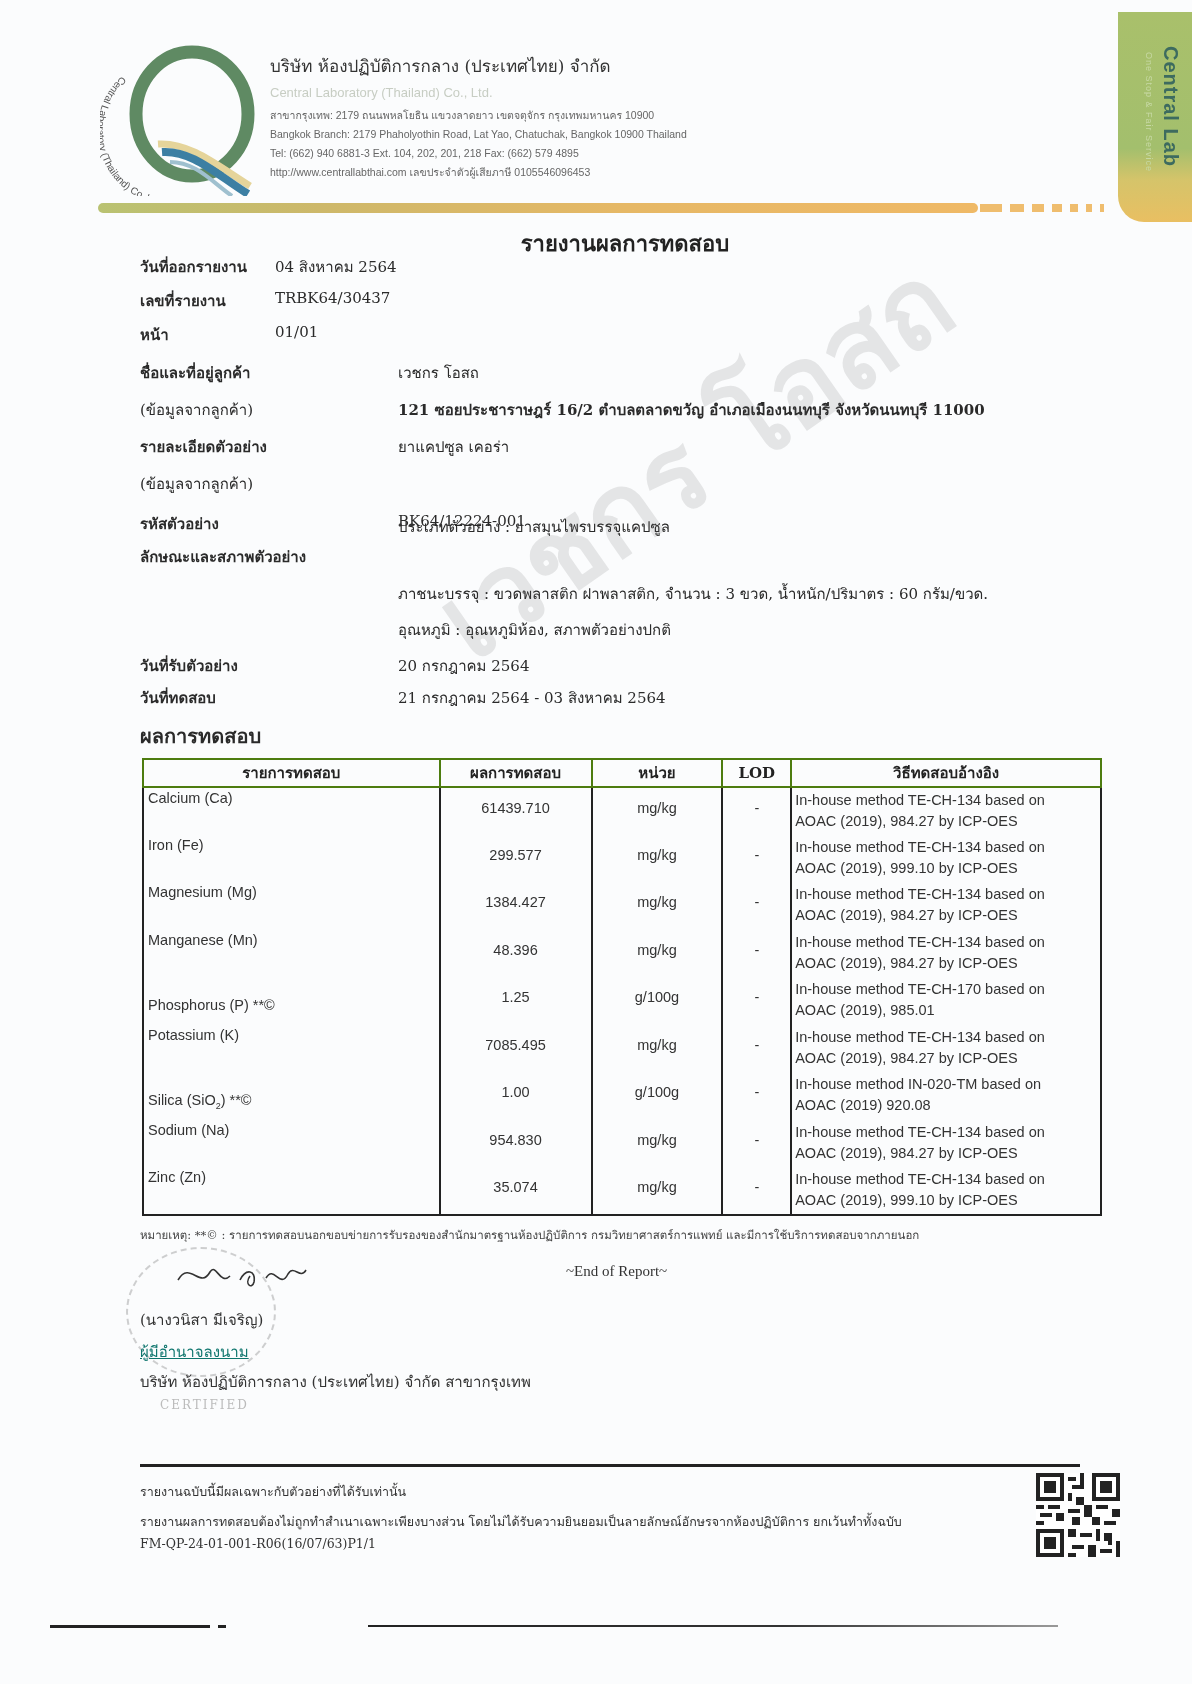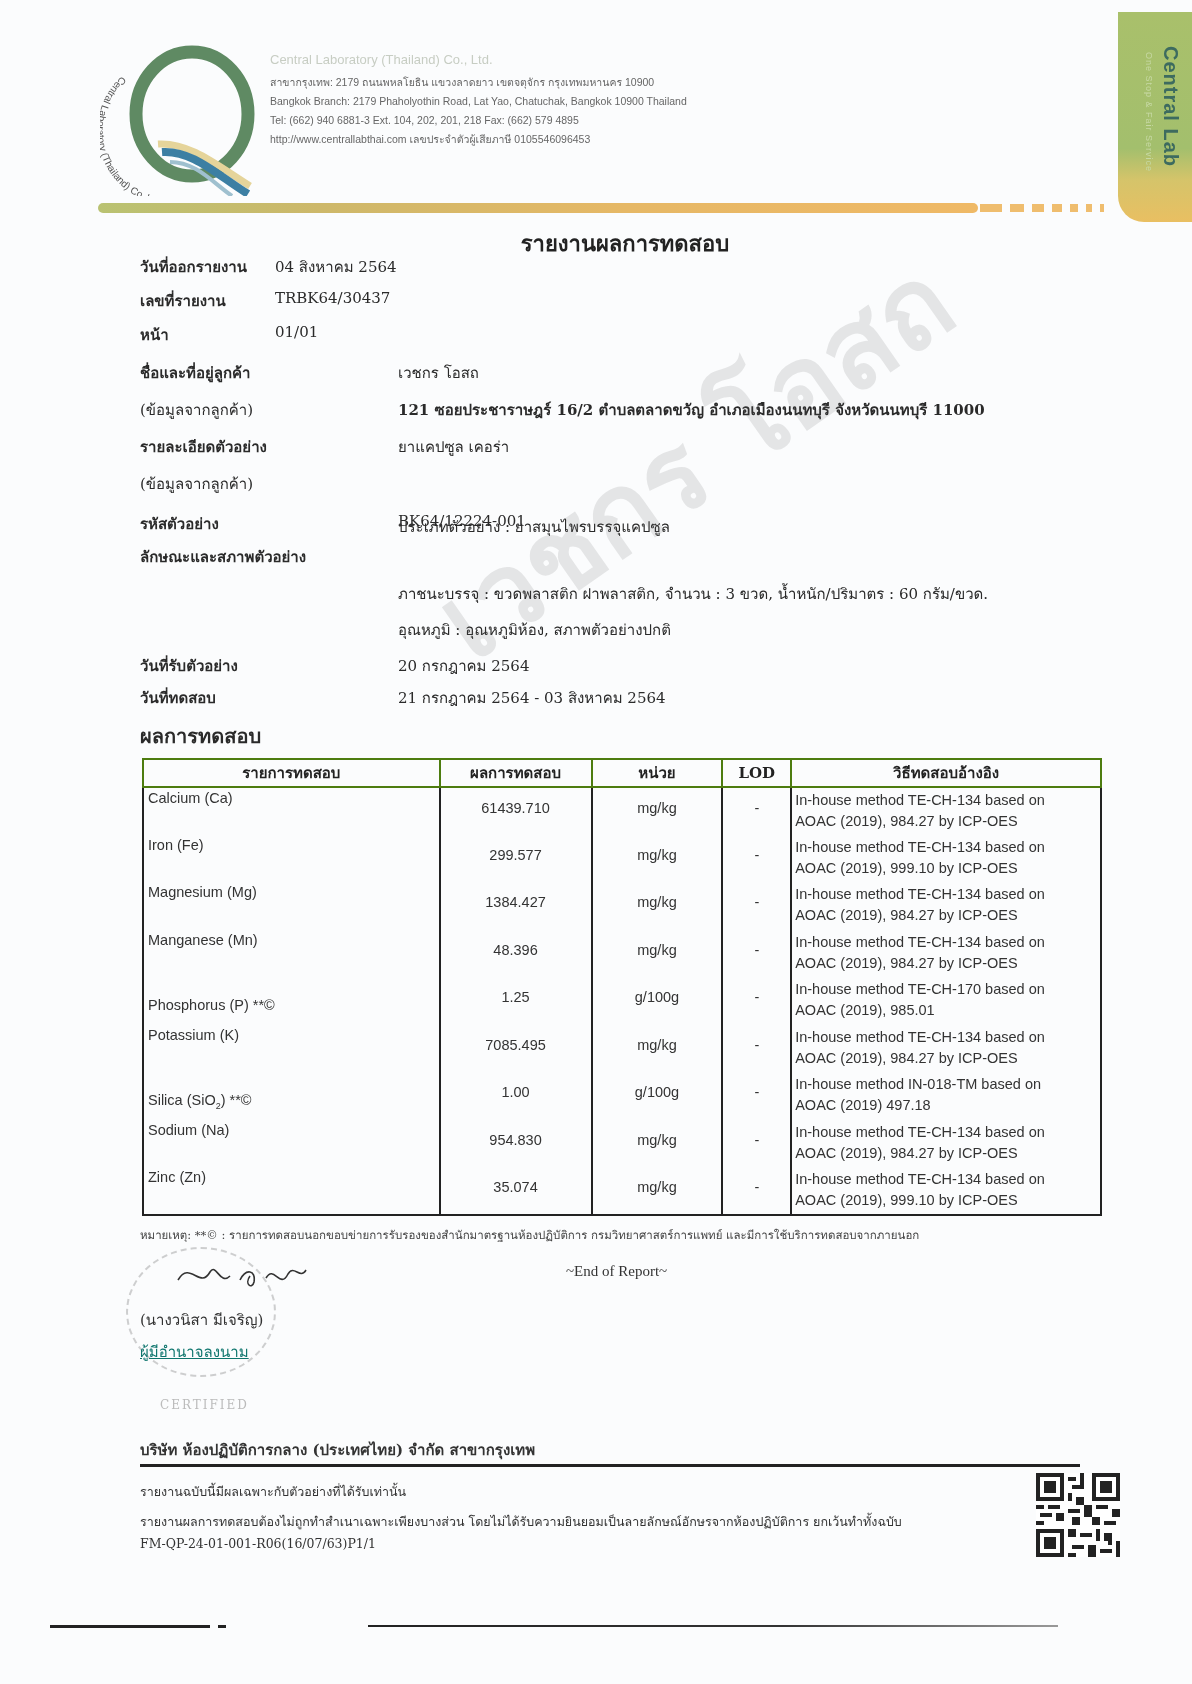--- a/index.html
+++ b/index.html
@@ -59,21 +59,21 @@
 
     .note { position: absolute; left: 140px; top: 1226px; font-size: 11.5px; color: #444; white-space: nowrap; }
     .end-report { position: absolute; left: 566px; top: 1263px; font-family: "Liberation Serif", serif; font-size: 15px; color: #333; }
 
     
     .stamp { position: absolute; left: 126px; top: 1247px; width: 150px; height: 130px; border-radius: 50%;
       border: 2px dashed rgba(120,120,120,0.35); }
     .signature { position: absolute; left: 170px; top: 1250px; width: 140px; height: 50px; }
     .signer-name { position: absolute; left: 140px; top: 1308px; font-size: 15px; color: #333; }
     .signer-title { position: absolute; left: 140px; top: 1340px; font-size: 15px; color: #0f766e; text-decoration: underline; }
-    .signer-company { position: absolute; left: 140px; top: 1438px; font-size: 15px; color: #333; font-weight: bold; }
+    .signer-company { position: absolute; left: 140px; top: 1370px; font-size: 15px; color: #333; }
     .stamp-text { position: absolute; left: 160px; top: 1398px; font-size: 12px; color: #bbb; letter-spacing: 2px; }
 
     
     .footer-rule { position: absolute; left: 140px; top: 1464px; width: 940px; height: 3px; background: #222; }
     .footer-line { position: absolute; left: 140px; font-size: 12.5px; color: #333; white-space: nowrap; }
     .qr { position: absolute; left: 1036px; top: 1473px; width: 84px; height: 84px; }
 
     .bottom-rule-1 { position: absolute; left: 50px; top: 1625px; width: 160px; height: 3px; background: #222; }
     .bottom-rule-1b { position: absolute; left: 218px; top: 1625px; width: 8px; height: 3px; background: #222; }
     .bottom-rule-2 { position: absolute; left: 368px; top: 1625px; width: 690px; height: 2px;
@@ -89,20 +89,21 @@
   <ellipse cx="92" cy="78" rx="56" ry="62" fill="none" stroke="#5f8a63" stroke-width="13"></ellipse>
   <path d="M 58 108 C 90 106, 118 130, 150 150" fill="none" stroke="#e5d49a" stroke-width="7"></path>
   <path d="M 62 116 C 92 114, 116 138, 148 158" fill="none" stroke="#3c7fa3" stroke-width="8"></path>
   <path d="M 70 126 C 96 126, 112 146, 132 160" fill="none" stroke="#9fc0cf" stroke-width="4"></path>
   <text font-family="Liberation Sans, sans-serif" font-size="10" fill="#555">
     <textPath href="#ringPath">Central Laboratory (Thailand) Co.,Ltd.</textPath>
   </text>
 </svg>
 
 <div class="company-block">
+  <div class="company-th">บริษัท ห้องปฏิบัติการกลาง (ประเทศไทย) จำกัด</div>
   <div class="company-en">Central Laboratory (Thailand) Co., Ltd.</div>
   <div class="company-line">สาขากรุงเทพ: 2179 ถนนพหลโยธิน แขวงลาดยาว เขตจตุจักร กรุงเทพมหานคร 10900</div>
   <div class="company-line">Bangkok Branch: 2179 Phaholyothin Road, Lat Yao, Chatuchak, Bangkok 10900 Thailand</div>
   <div class="company-line">Tel: (662) 940 6881-3 Ext. 104, 202, 201, 218   Fax: (662) 579 4895</div>
   <div class="company-line">http://www.centrallabthai.com   เลขประจำตัวผู้เสียภาษี 0105546096453</div>
 </div>
 
 <div class="header-bar"></div>
 <div class="header-dashes">
   <span style="width:22px"></span>
@@ -229,22 +230,22 @@
           <div>In-house method TE-CH-134 based on</div>
           <div>AOAC (2019), 984.27 by ICP-OES</div>
         </td>
     </tr>
     <tr>
       <td class="c-item offset"><span>Silica (SiO</span><sub>2</sub><span>) **©</span></td>
       <td class="c-result">1.00</td>
       <td class="c-unit">g/100g</td>
       <td class="c-lod">-</td>
       <td class="c-method">
-          <div>In-house method IN-018-TM based on</div>
-          <div>AOAC (2019) 497.18</div>
+          <div>In-house method IN-020-TM based on</div>
+          <div>AOAC (2019) 920.08</div>
         </td>
     </tr>
     <tr>
       <td class="c-item">Sodium (Na)</td>
       <td class="c-result">954.830</td>
       <td class="c-unit">mg/kg</td>
       <td class="c-lod">-</td>
       <td class="c-method">
           <div>In-house method TE-CH-134 based on</div>
           <div>AOAC (2019), 984.27 by ICP-OES</div>

